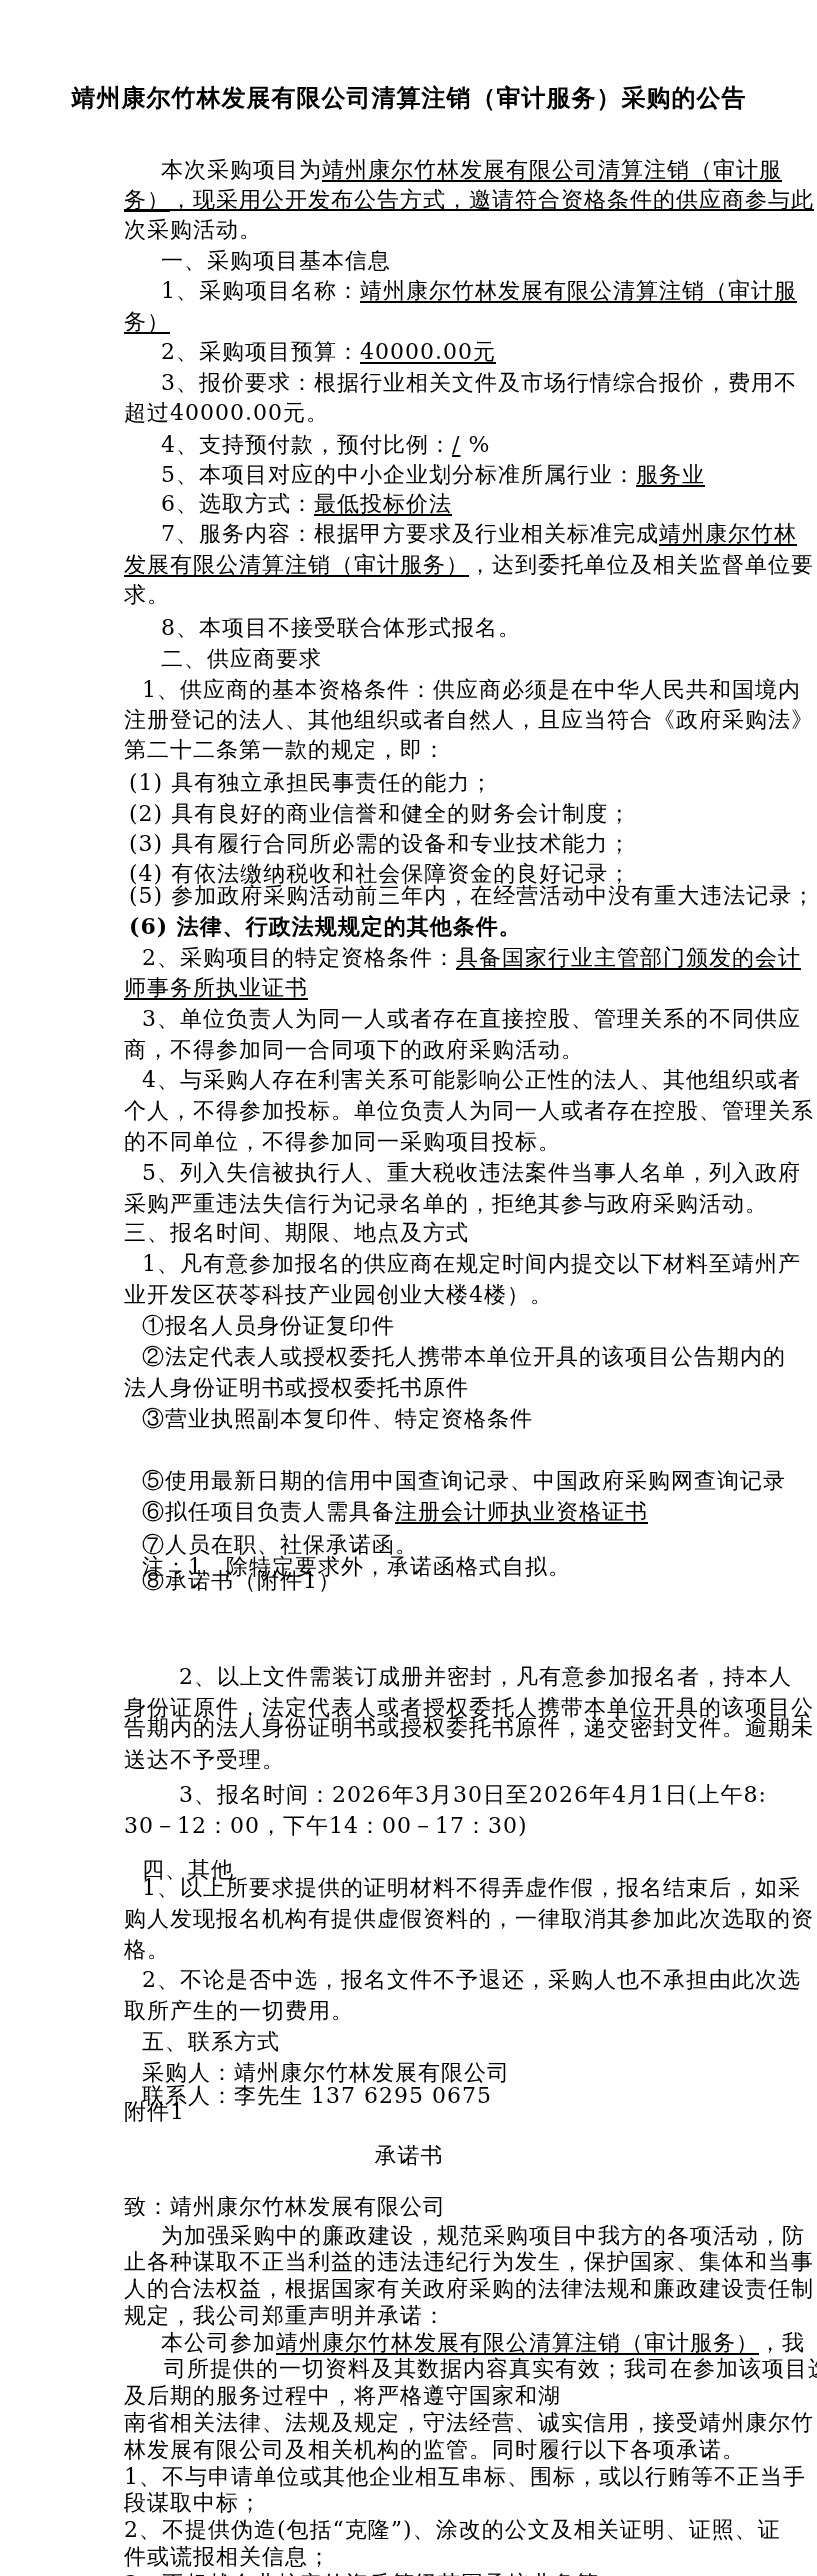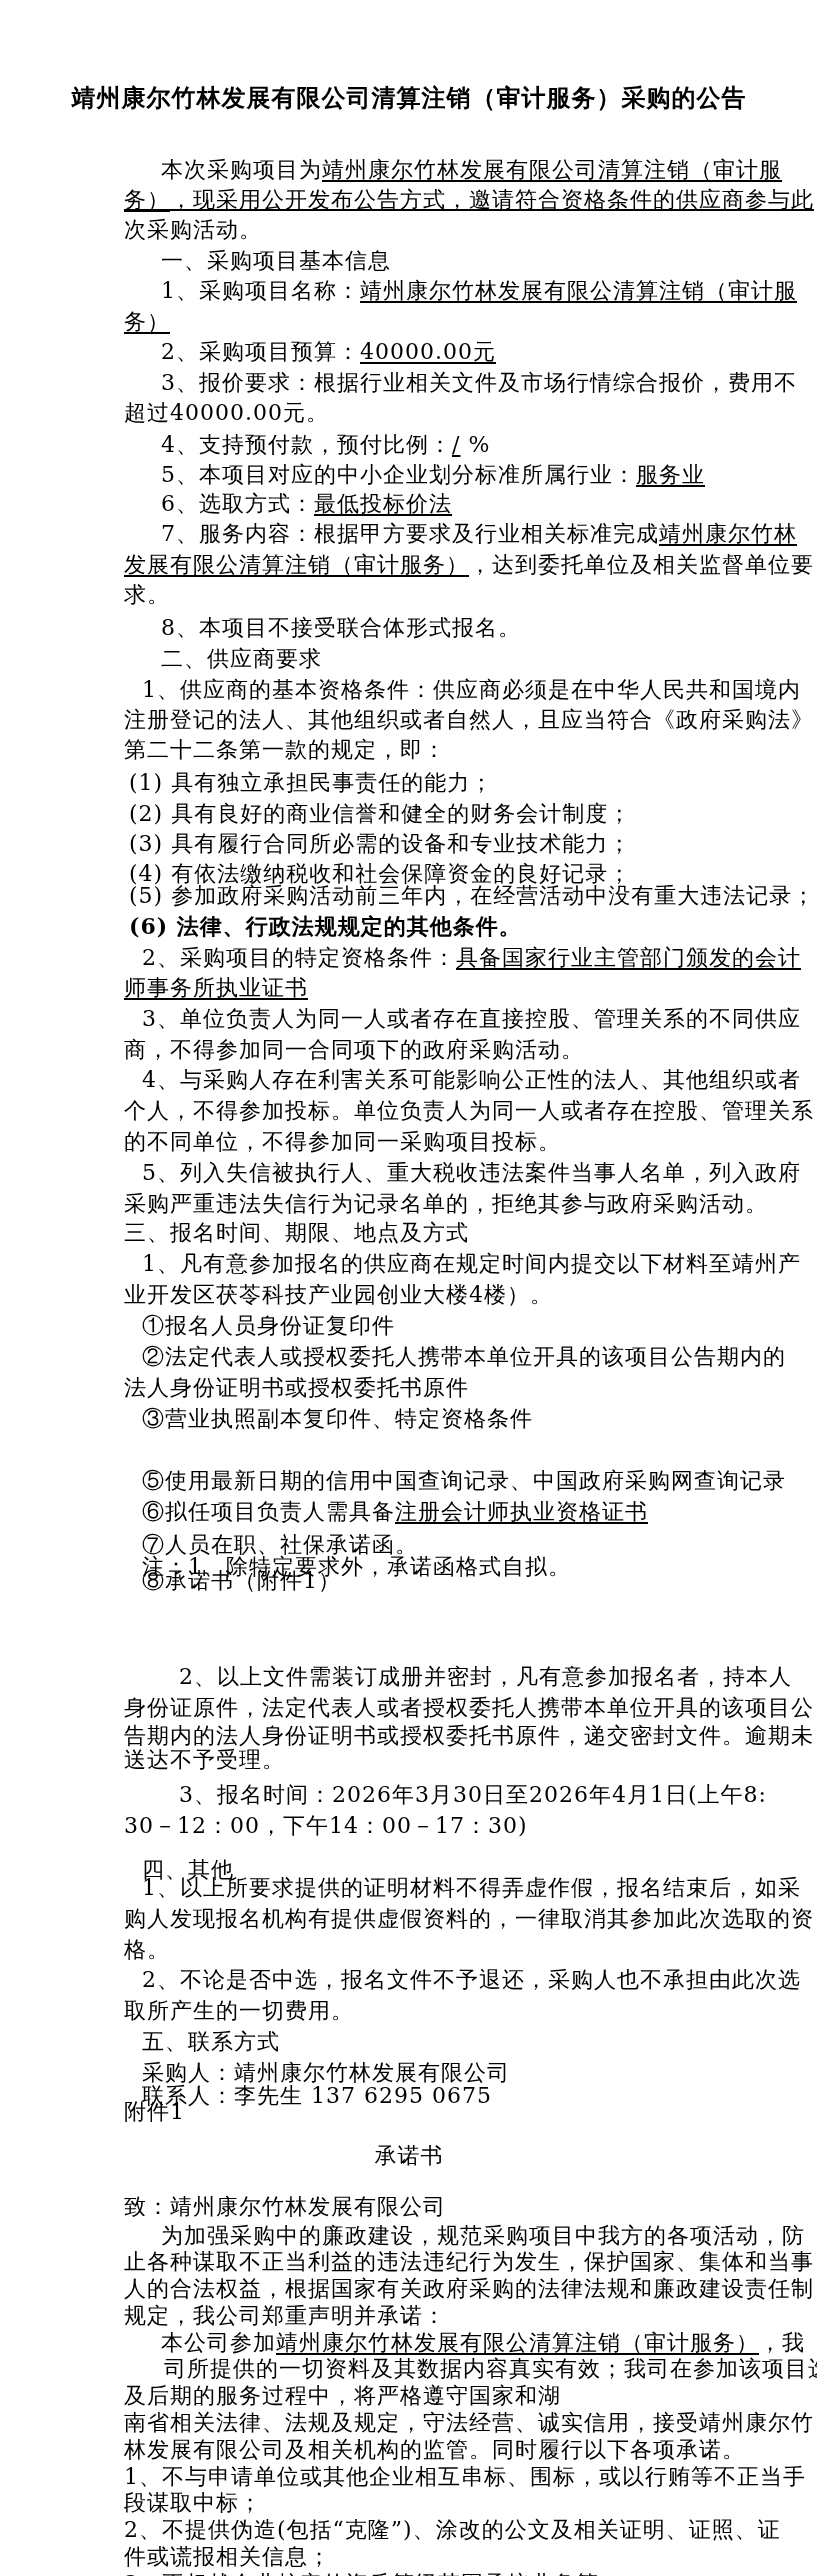--- a/index.html
+++ b/index.html
@@ -93,21 +93,21 @@
   <div class="line ind2" style="top:1404px;">③营业执照副本复印件、特定资格条件</div>
   <div class="line ind2" style="top:1466px;">⑤使用最新日期的信用中国查询记录、中国政府采购网查询记录</div>
   <div class="line ind2" style="top:1497px;">
     <span>⑥拟任项目负责人需具备</span><span class="u">注册会计师执业资格证书</span>
   </div>
   <div class="line ind2" style="top:1530px;">⑦人员在职、社保承诺函。</div>
   <div class="line ind2" style="top:1566px;">⑧承诺书（附件1）</div>
   <div class="line ind2" style="top:1552px;">注：1、除特定要求外，承诺函格式自拟。</div>
   <div class="line ind3" style="top:1662px;">2、以上文件需装订成册并密封，凡有意参加报名者，持本人</div>
   <div class="line" style="top:1693px;">身份证原件，法定代表人或者授权委托人携带本单位开具的该项目公</div>
-  <div class="line" style="top:1713px;margin-top:8px;">告期内的法人身份证明书或授权委托书原件，递交密封文件。逾期未</div>
+  <div class="line" style="top:1713px;">告期内的法人身份证明书或授权委托书原件，递交密封文件。逾期未</div>
   <div class="line" style="top:1745px;">送达不予受理。</div>
   <div class="line ind3" style="top:1780px;">3、报名时间：2026年3月30日至2026年4月1日(上午8:</div>
   <div class="line" style="top:1811px;">30－12：00，下午14：00－17：30)</div>
 
   <div class="line ind2" style="top:1842px;margin-top:13px;">四、其他</div>
   <div class="line ind2" style="top:1873px;">1、以上所要求提供的证明材料不得弄虚作假，报名结束后，如采</div>
   <div class="line" style="top:1904px;">购人发现报名机构有提供虚假资料的，一律取消其参加此次选取的资</div>
   <div class="line" style="top:1935px;">格。</div>
   <div class="line ind2" style="top:1965px;">2、不论是否中选，报名文件不予退还，采购人也不承担由此次选</div>
   <div class="line" style="top:1996px;">取所产生的一切费用。</div>

